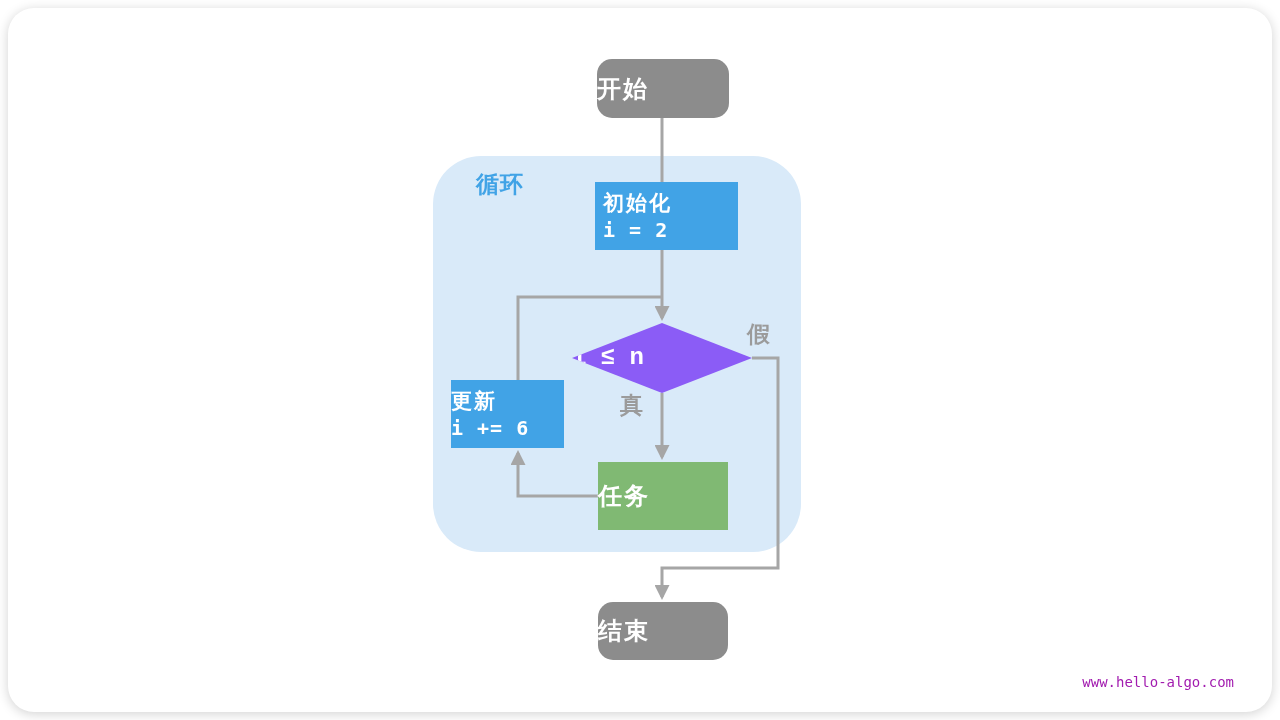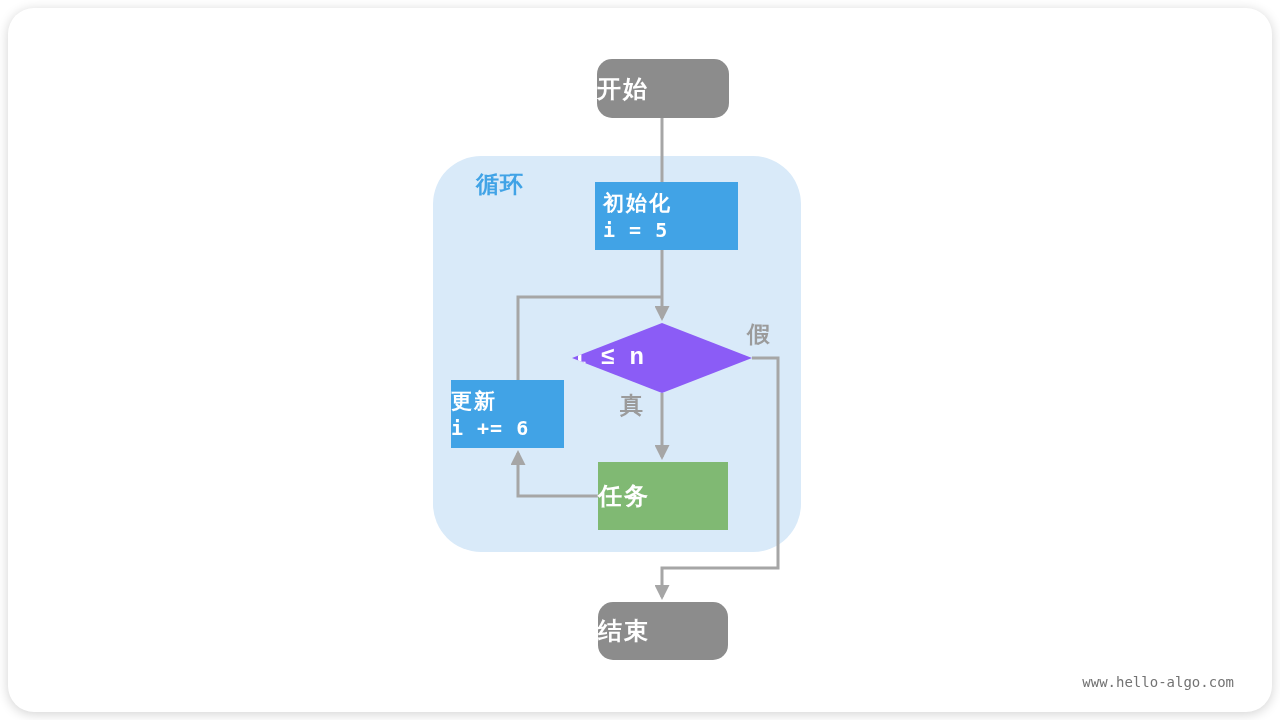--- a/index.html
+++ b/index.html
@@ -89,21 +89,21 @@
     font-weight: bold;
     font-size: 23px;
   }
   .true-label  { left: 612px; top: 382px; }
   .false-label { left: 739px; top: 311px; }
   .watermark {
     position: absolute;
     right: 38px; bottom: 22px;
     font-family: "DejaVu Sans Mono", monospace;
     font-size: 14px;
-    color: #737373;
+    color: #a21caf;
   }
 </style>
 </head>
 <body>
 
 <div class="card">
 
   <div class="loop-container"></div>
   <div class="loop-label">循环</div>
 
@@ -120,21 +120,21 @@
     <path d="M590 488 H510 V445" fill="none" stroke="#a6a6a6" stroke-width="3" marker-end="url(#arrow)"></path>
     <path d="M744 350 H770 V560 H654 V589" fill="none" stroke="#a6a6a6" stroke-width="3" marker-end="url(#arrow)"></path>
   </svg>
 
   <div class="node terminal start-node">
     <span>开始</span>
   </div>
 
   <div class="node process-blue init-node">
     <span class="node-title">初始化</span>
-    <span class="code">i = 5</span>
+    <span class="code">i = 2</span>
   </div>
 
   <div class="node diamond">
     <span>i ≤ n</span>
   </div>
 
   <div class="branch-label false-label">假</div>
   <div class="branch-label true-label">真</div>
 
   <div class="node process-blue update-node">

